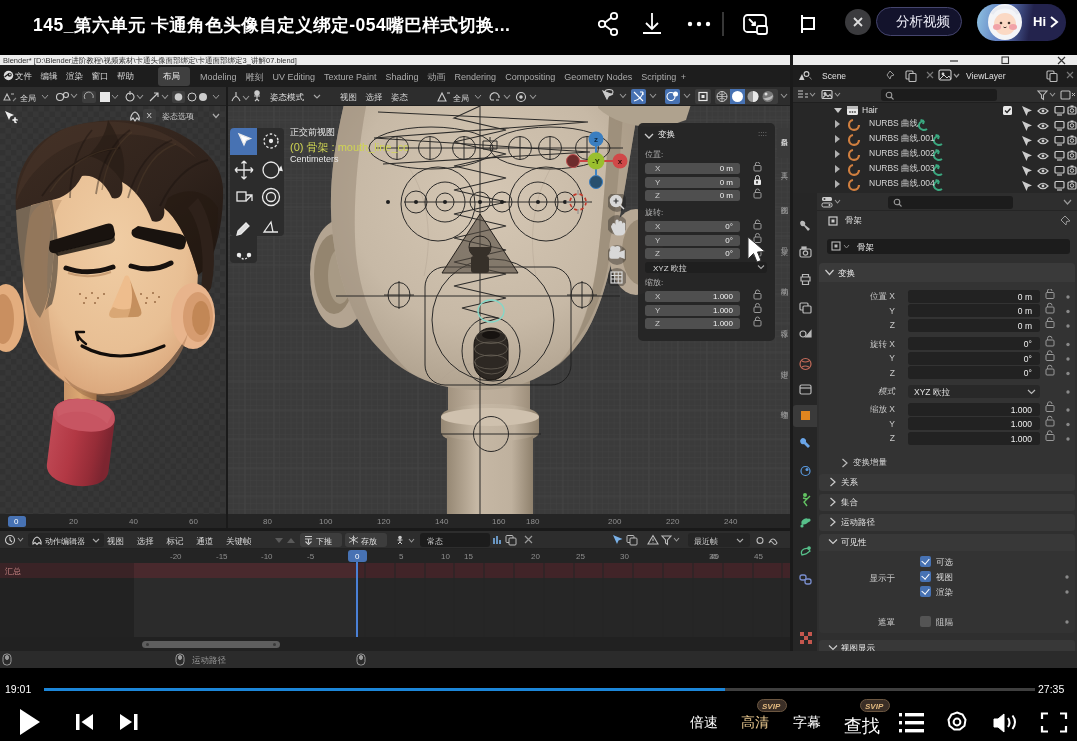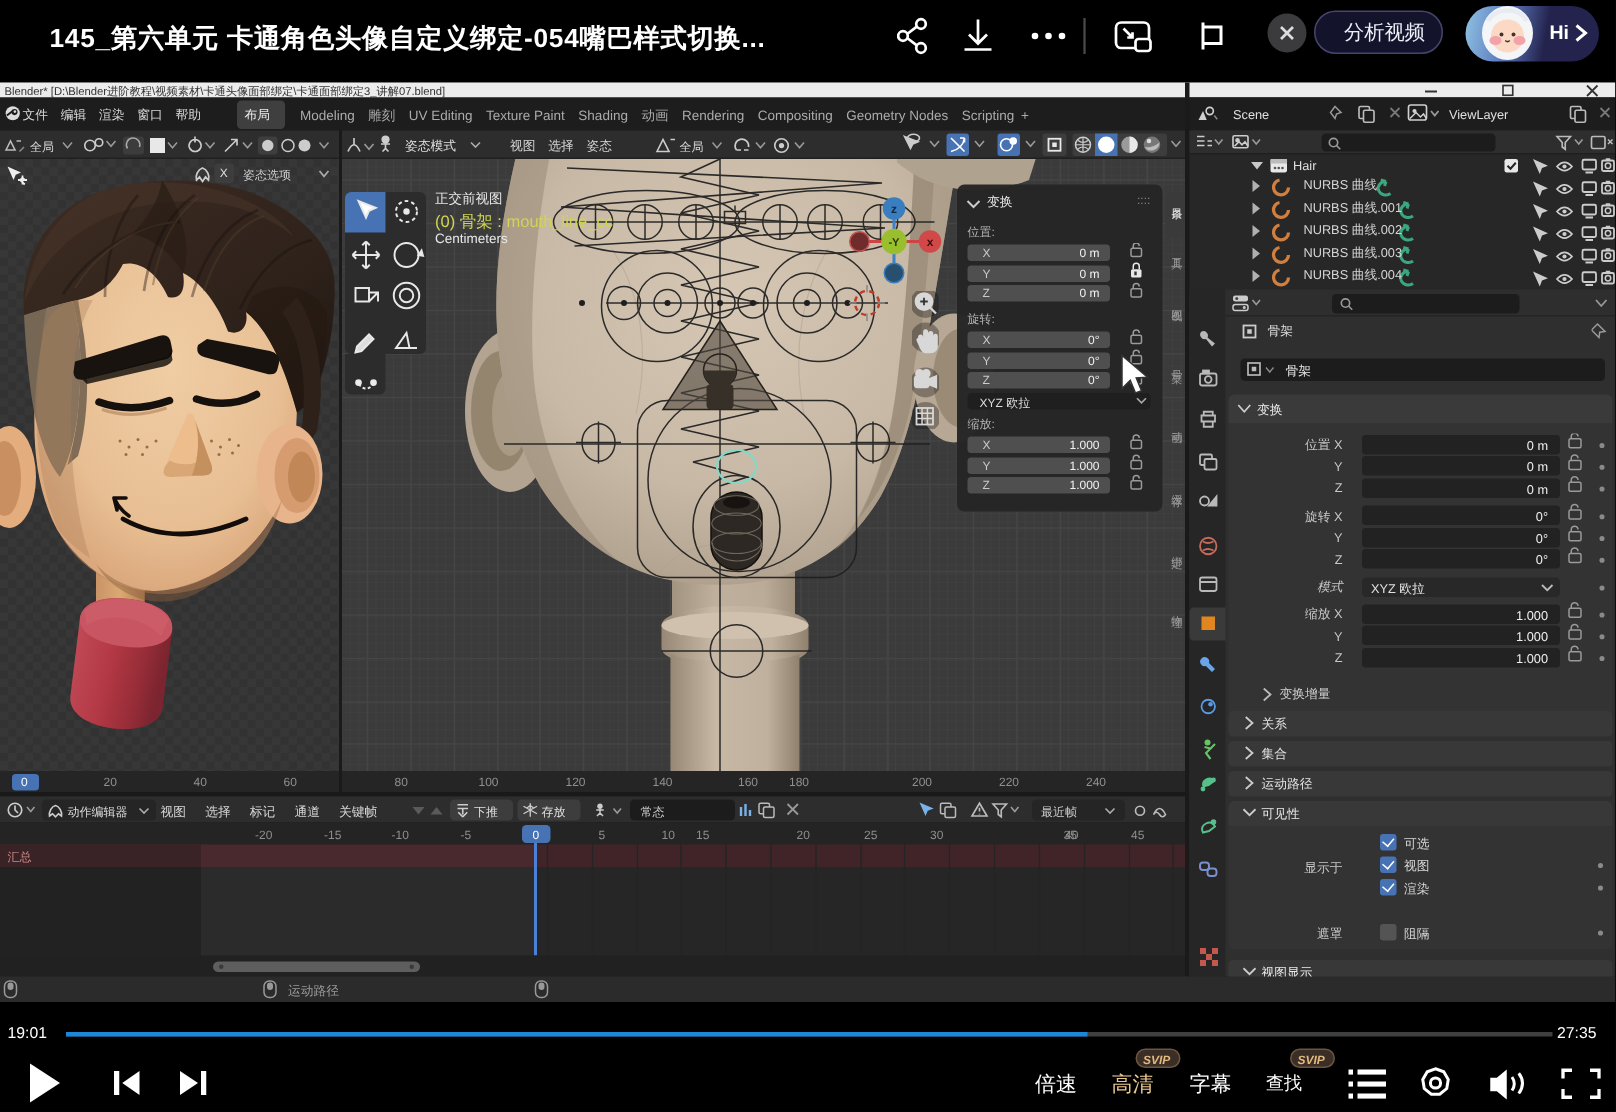--- a/index.html
+++ b/index.html
@@ -1031,21 +1031,21 @@
     <g fill="#fff">
         <rect x="58" y="6" width="3.5" height="16"></rect>
         <path d="M75 6 L63.5 14 L75 22 Z"></path>
     <rect x="116" y="6" width="3.5" height="16"></rect>
         <path d="M102 6 L114 14 L102 22 Z"></path>
       </g>
   </svg>
   <div class="txt" style="left:690px;top:714px;font-size:14px;color:#fff;">倍速</div>
   <div class="txt" style="left:741px;top:714px;font-size:14px;color:#e9c88f;">高清</div>
   <div class="txt" style="left:793px;top:714px;font-size:14px;color:#fff;">字幕</div>
-  <div class="txt" style="left:844px;top:714px;font-size:12px;color:#fff;">查找</div>
+  <div class="txt" style="left:844px;top:714px;font-size:18px;color:#fff;">查找</div>
   <div class="abs" style="left:757px;top:699px;width:30px;height:13px;background:#3a2e26;border:1px solid #6b5640;border-radius:7px;box-sizing:border-box;"></div>
   <div class="txt" style="left:762px;top:701.5px;font-size:8px;font-weight:bold;font-style:italic;color:#e2b97f;">SVIP</div>
   <div class="abs" style="left:860px;top:699px;width:30px;height:13px;background:#3a2e26;border:1px solid #6b5640;border-radius:7px;box-sizing:border-box;"></div>
   <div class="txt" style="left:865px;top:701.5px;font-size:8px;font-weight:bold;font-style:italic;color:#e2b97f;">SVIP</div>
   <svg class="abs" style="left:898px;top:710px" width="170" height="26" viewBox="0 0 170 26">
     <g fill="#fff">
       <rect x="1" y="3" width="3" height="3.4"></rect>
         <rect x="7" y="3" width="19" height="3.4"></rect>
       <rect x="1" y="11" width="3" height="3.4"></rect>
         <rect x="7" y="11" width="19" height="3.4"></rect>

